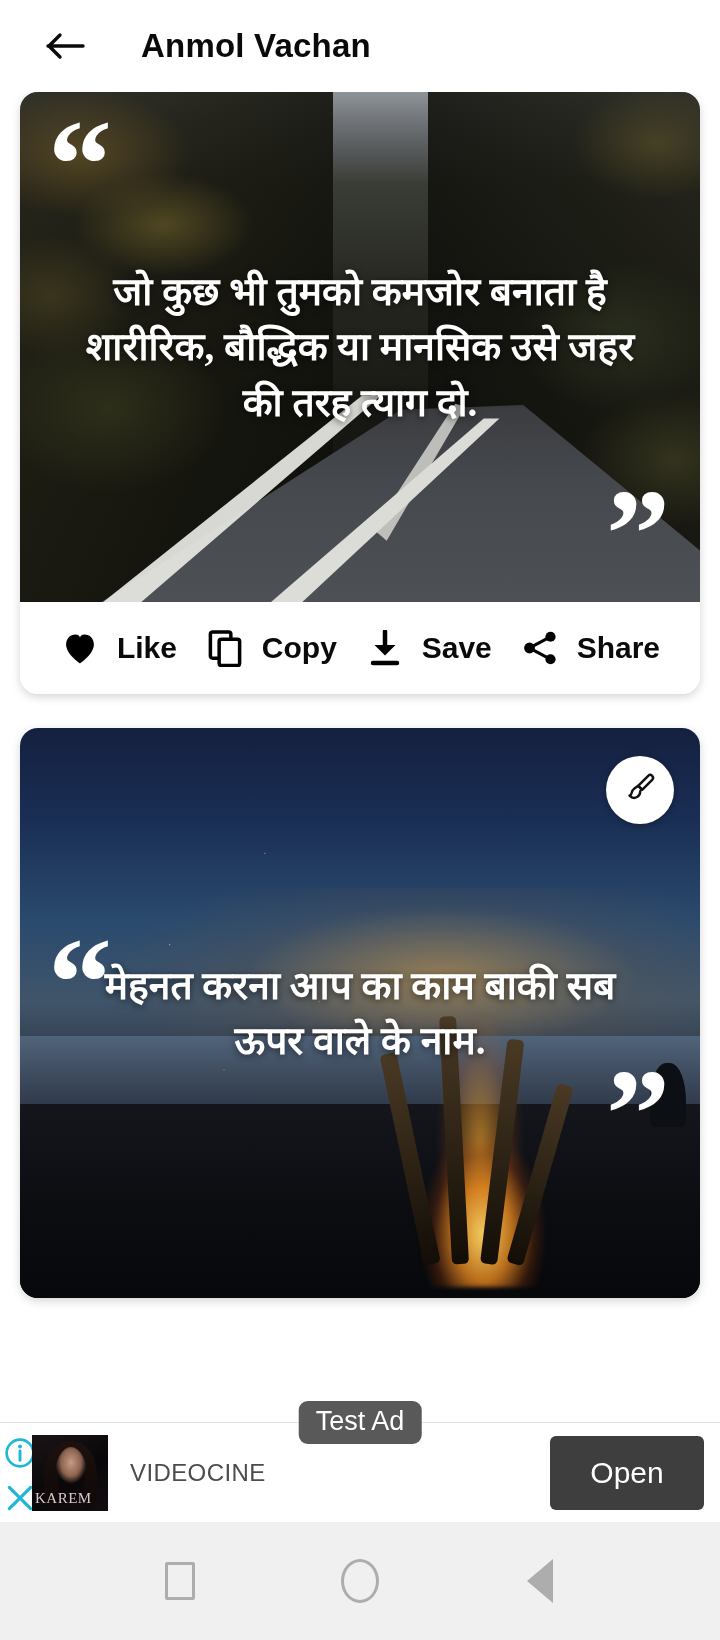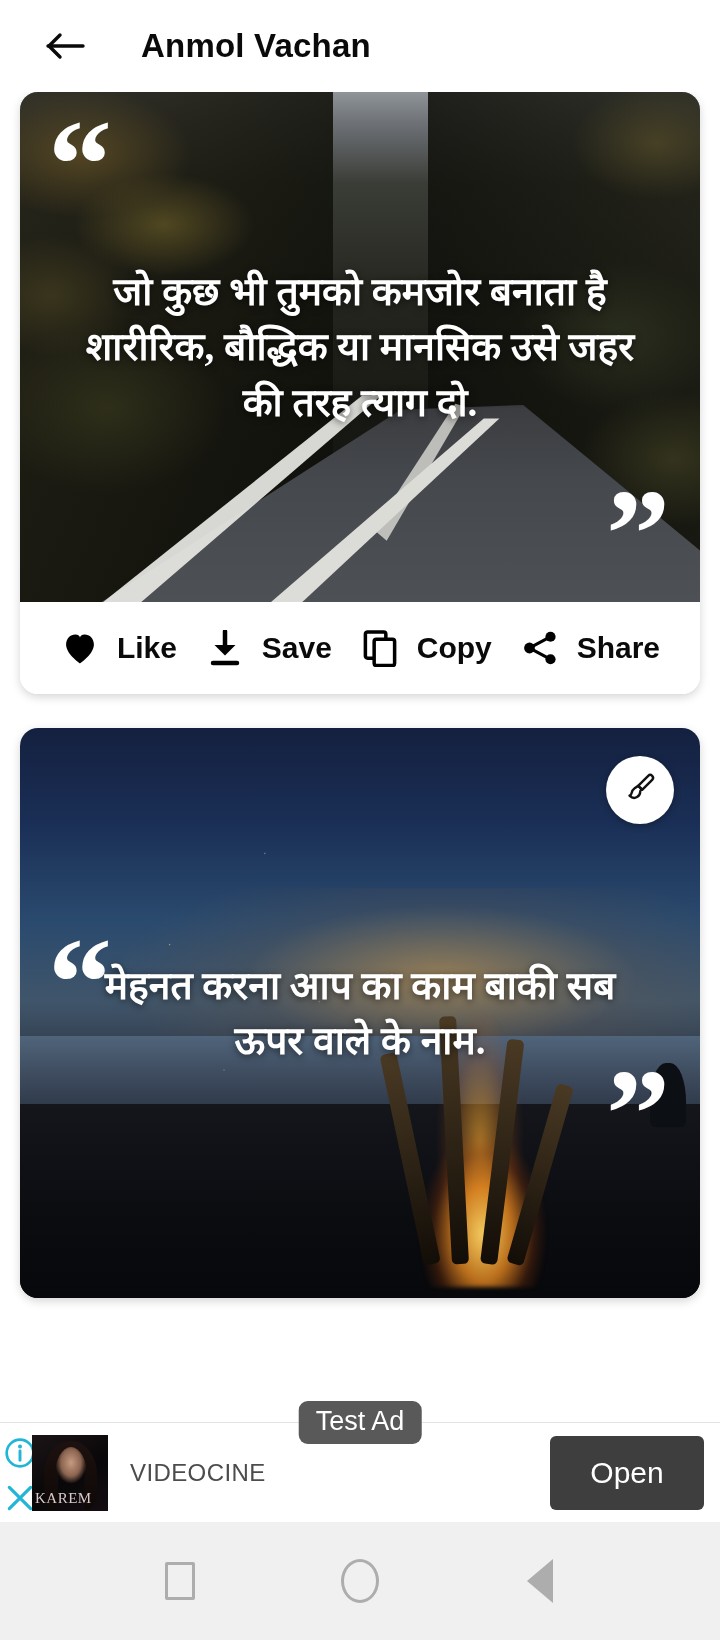--- a/index.html
+++ b/index.html
@@ -500,37 +500,37 @@
           <span class="action-icon">
             <svg width="38" height="34" viewBox="0 0 24 22" aria-hidden="true">
               <path d="M12 21s-9-5.9-9-12.2C3 4.9 5.7 2.3 9 2.3c1.8 0 3 .9 3 2 0-1.1 1.2-2 3-2 3.3 0 6 2.6 6 6.5C21 15.1 12 21 12 21z" fill="#000000"></path>
             </svg>
           </span>
           <span class="label">Like</span>
         </div>
 
         <div class="action-btn">
           <span class="action-icon">
+            <svg width="36" height="38" viewBox="0 0 24 26" aria-hidden="true">
+              <rect x="2" y="2" width="14" height="18" rx="1.5" fill="none" stroke="#000" stroke-width="2.4"></rect>
+              <rect x="8" y="7" width="14" height="18" rx="1.5" fill="#fff" stroke="#000" stroke-width="2.4"></rect>
+            </svg>
+          </span>
+          <span class="label">Copy</span>
+        </div>
+
+        <div class="action-btn">
+          <span class="action-icon">
             <svg width="34" height="36" viewBox="0 0 22 24" aria-hidden="true">
               <path d="M11 1 V14" stroke="#000" stroke-width="3" stroke-linecap="round"></path>
               <path d="M4 10 L11 17 L18 10 Z" fill="#000"></path>
               <path d="M3 22 H19" stroke="#000" stroke-width="3" stroke-linecap="round"></path>
             </svg>
           </span>
           <span class="label">Save</span>
-        </div>
-
-        <div class="action-btn">
-          <span class="action-icon">
-            <svg width="36" height="38" viewBox="0 0 24 26" aria-hidden="true">
-              <rect x="2" y="2" width="14" height="18" rx="1.5" fill="none" stroke="#000" stroke-width="2.4"></rect>
-              <rect x="8" y="7" width="14" height="18" rx="1.5" fill="#fff" stroke="#000" stroke-width="2.4"></rect>
-            </svg>
-          </span>
-          <span class="label">Copy</span>
         </div>
 
         <div class="action-btn">
           <span class="action-icon">
             <svg width="38" height="36" viewBox="0 0 24 24" aria-hidden="true">
               <circle cx="19" cy="4.5" r="3.4" fill="#000"></circle>
               <circle cx="19" cy="19.5" r="3.4" fill="#000"></circle>
               <circle cx="5" cy="12" r="3.6" fill="#000"></circle>
               <path d="M7.6 10.6 L16.6 5.8 M7.6 13.4 L16.6 18.2" stroke="#000" stroke-width="2.1"></path>
             </svg>

